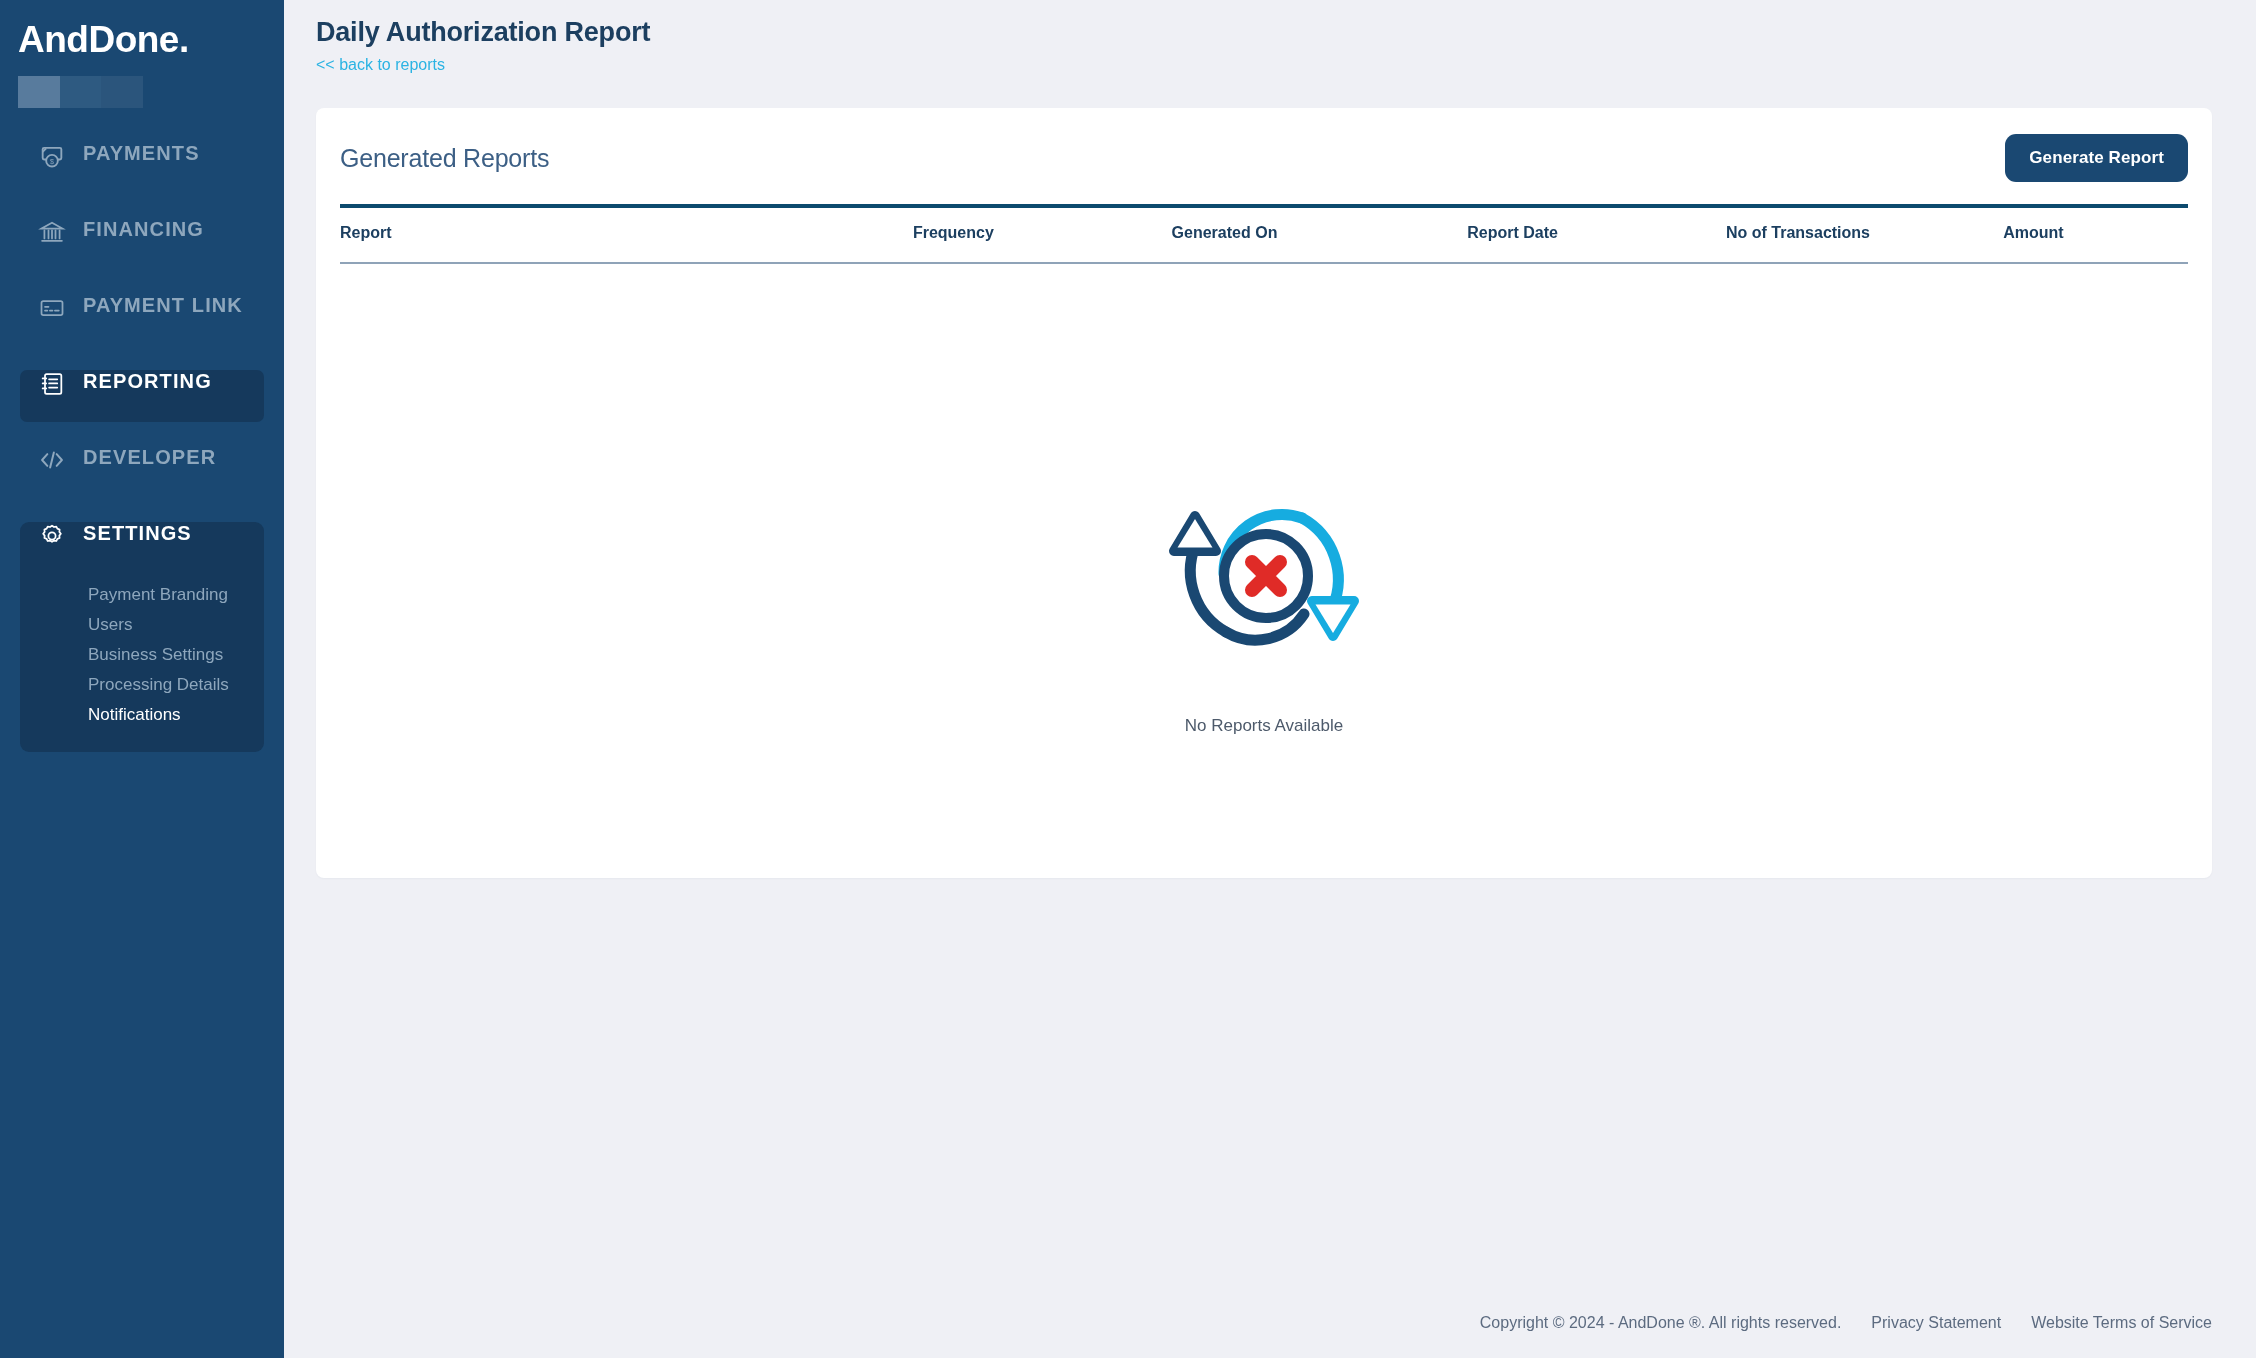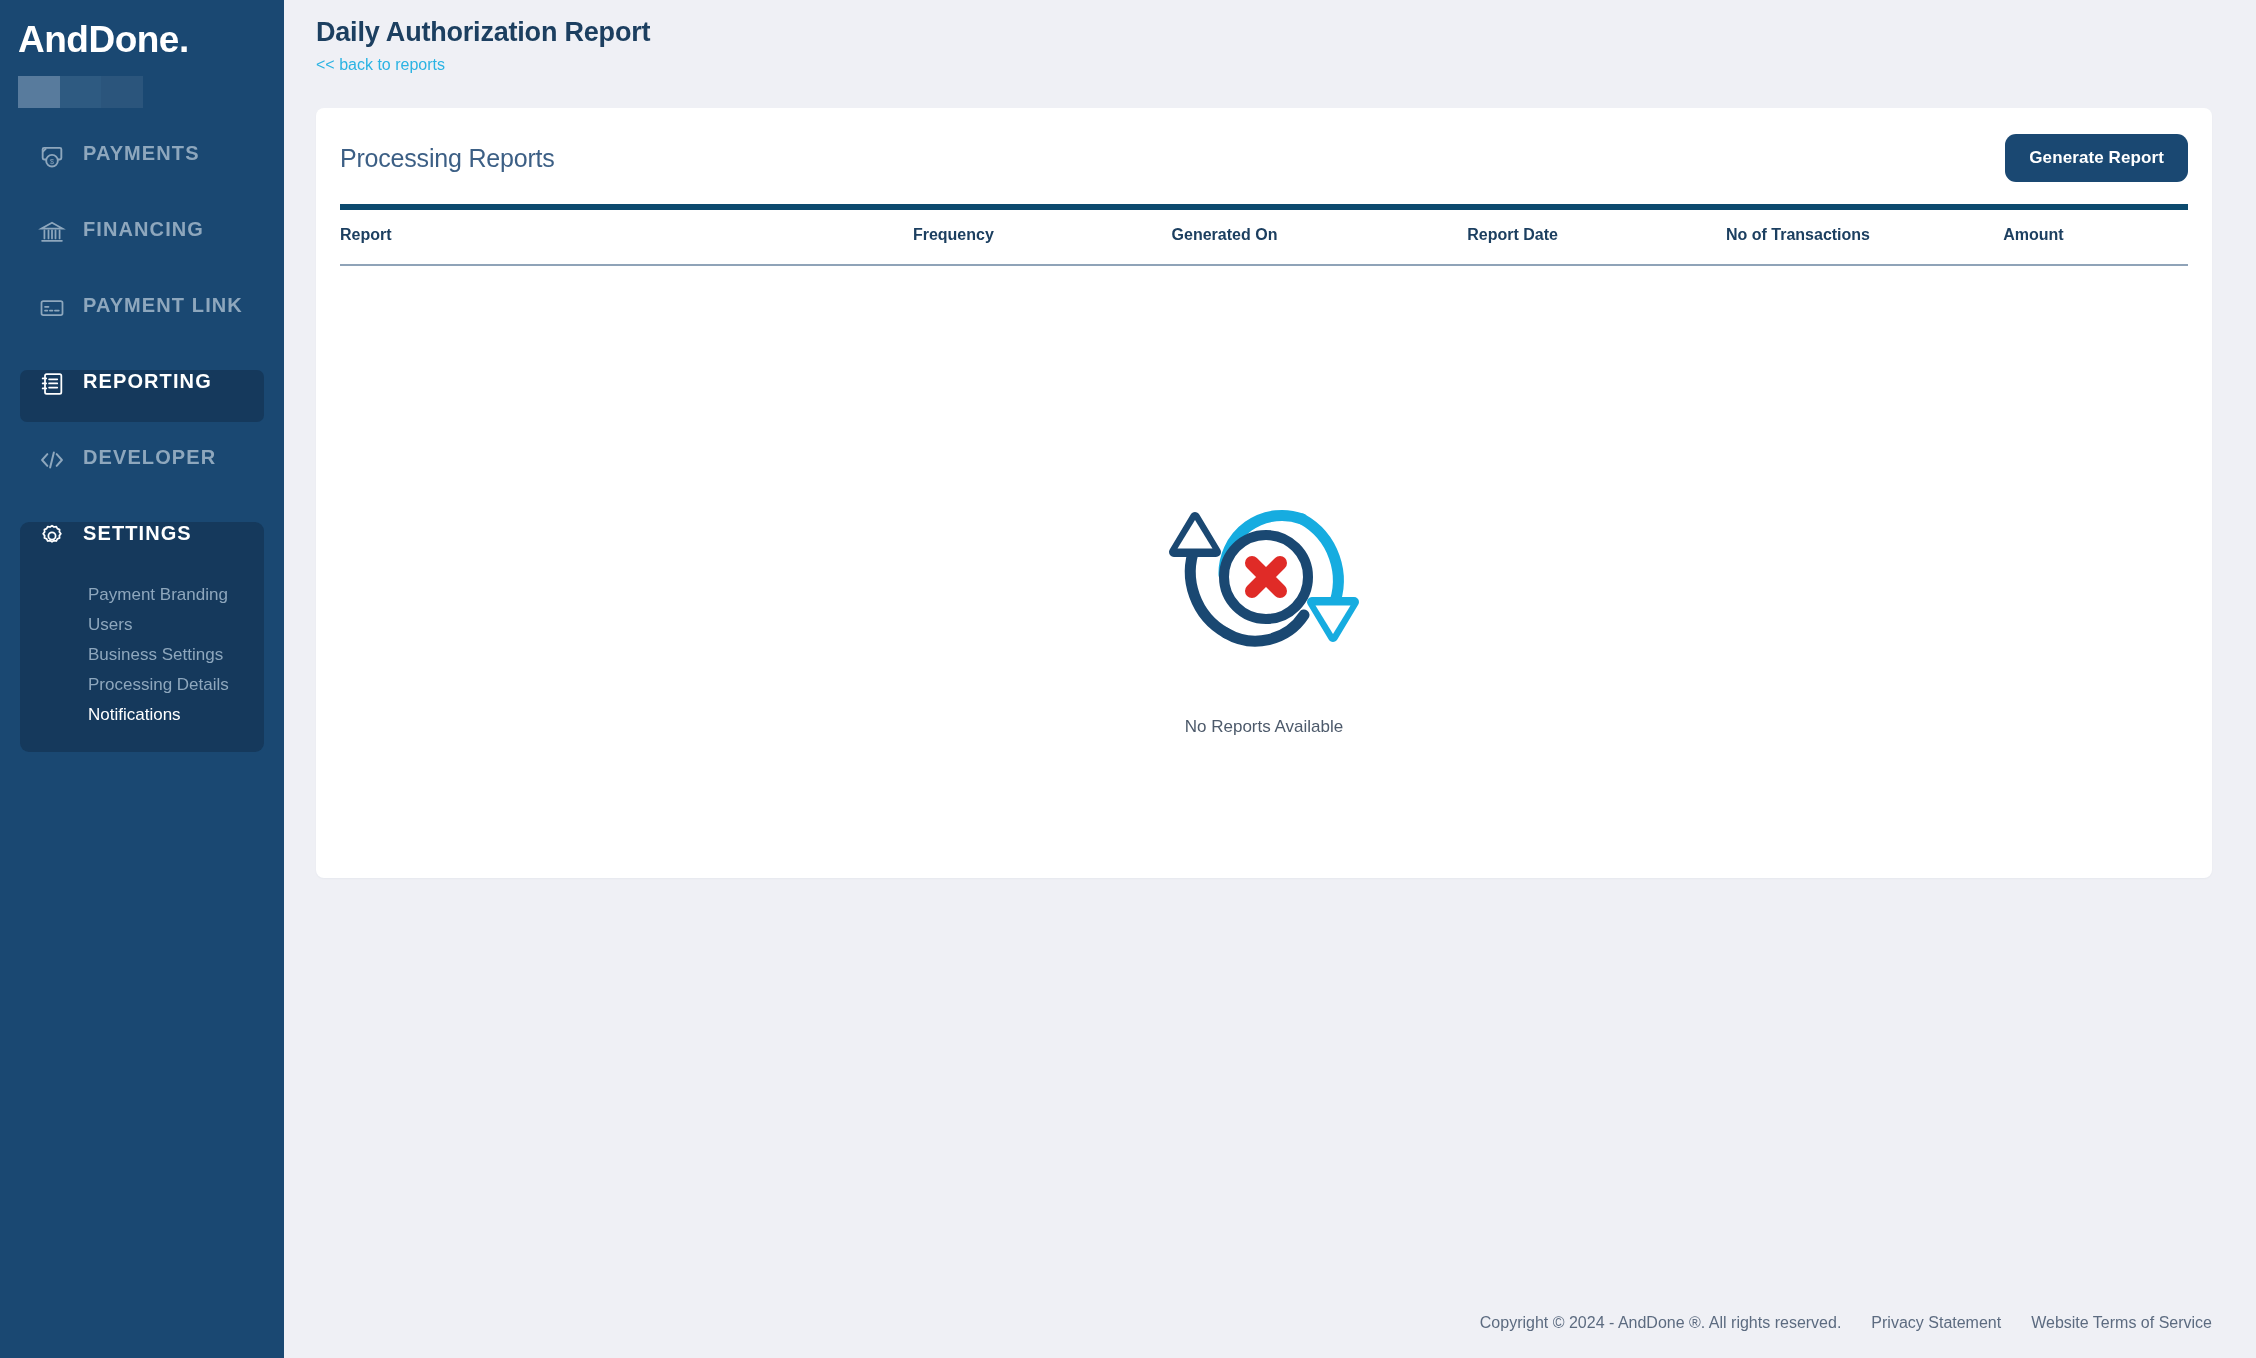--- a/index.html
+++ b/index.html
@@ -214,21 +214,21 @@
     width: 100%;
     border-collapse: collapse;
     table-layout: fixed;
   }
   table.reports th {
     font-size: 16px;
     font-weight: 700;
     color: #1c3f60;
     text-align: left;
     padding: 16px 0 20px 0;
-    border-top: 6px solid #0c4a6e;
+    border-top: 4px solid #0c4a6e;
     border-bottom: 2px solid #8fa3b8;
   }
   th.c-report   { width: 31%; padding-left: 9px; }
   th.c-freq     { width: 14%; }
   th.c-gen      { width: 16%; }
   th.c-date     { width: 14%; }
   th.c-count    { width: 15%; }
   th.c-amount   { width: 10%; text-align: right; padding-right: 9px; }
 
   .empty-wrap {
@@ -360,21 +360,21 @@
   <section class="main">
 
     <div class="page-head">
       <h1 class="page-title">Daily Authorization Report</h1>
       <a class="back-link">&lt;&lt; back to reports</a>
     </div>
 
     <div class="card">
 
       <div class="card-head">
-        <span class="card-title">Processing Reports</span>
+        <span class="card-title">Generated Reports</span>
         <button class="generate-btn">Generate Report</button>
       </div>
 
       <table class="reports">
         <thead>
           <tr>
             <th class="c-report">Report</th>
             <th class="c-freq">Frequency</th>
             <th class="c-gen">Generated On</th>
             <th class="c-date">Report Date</th>

